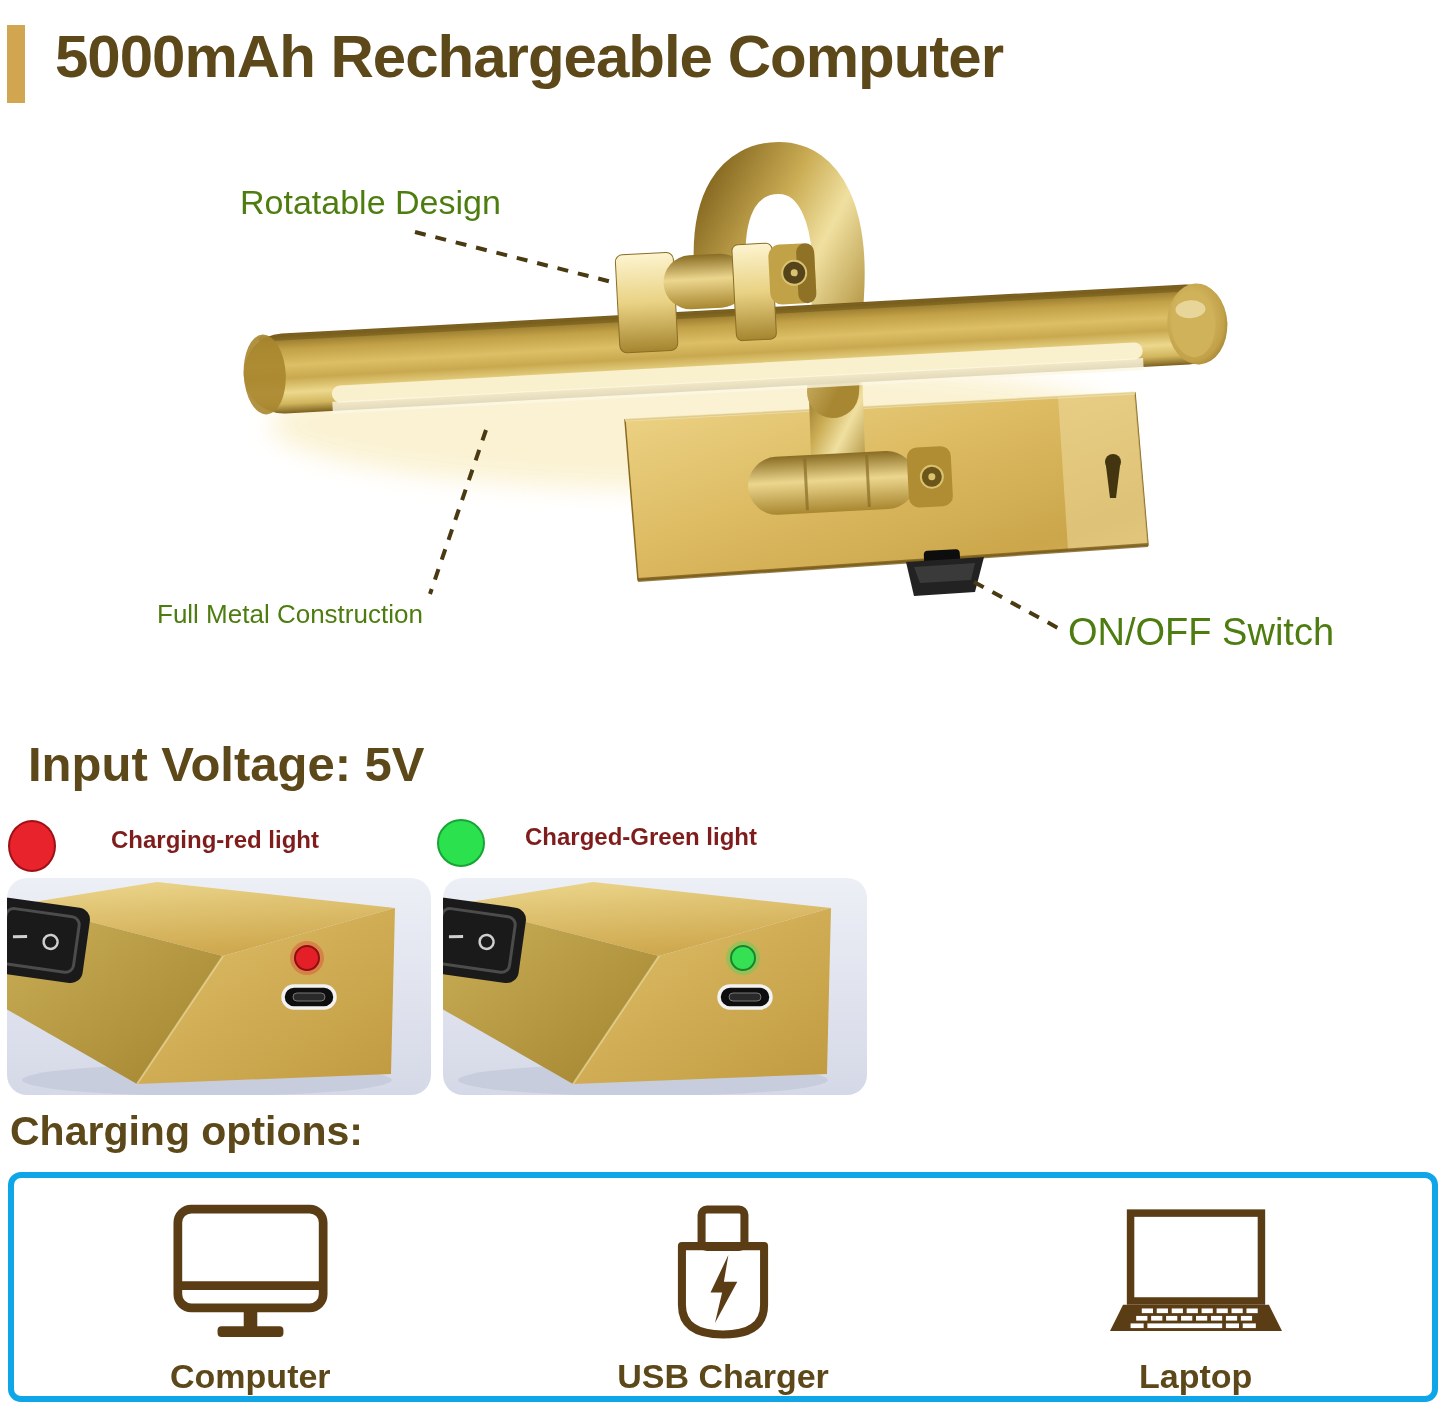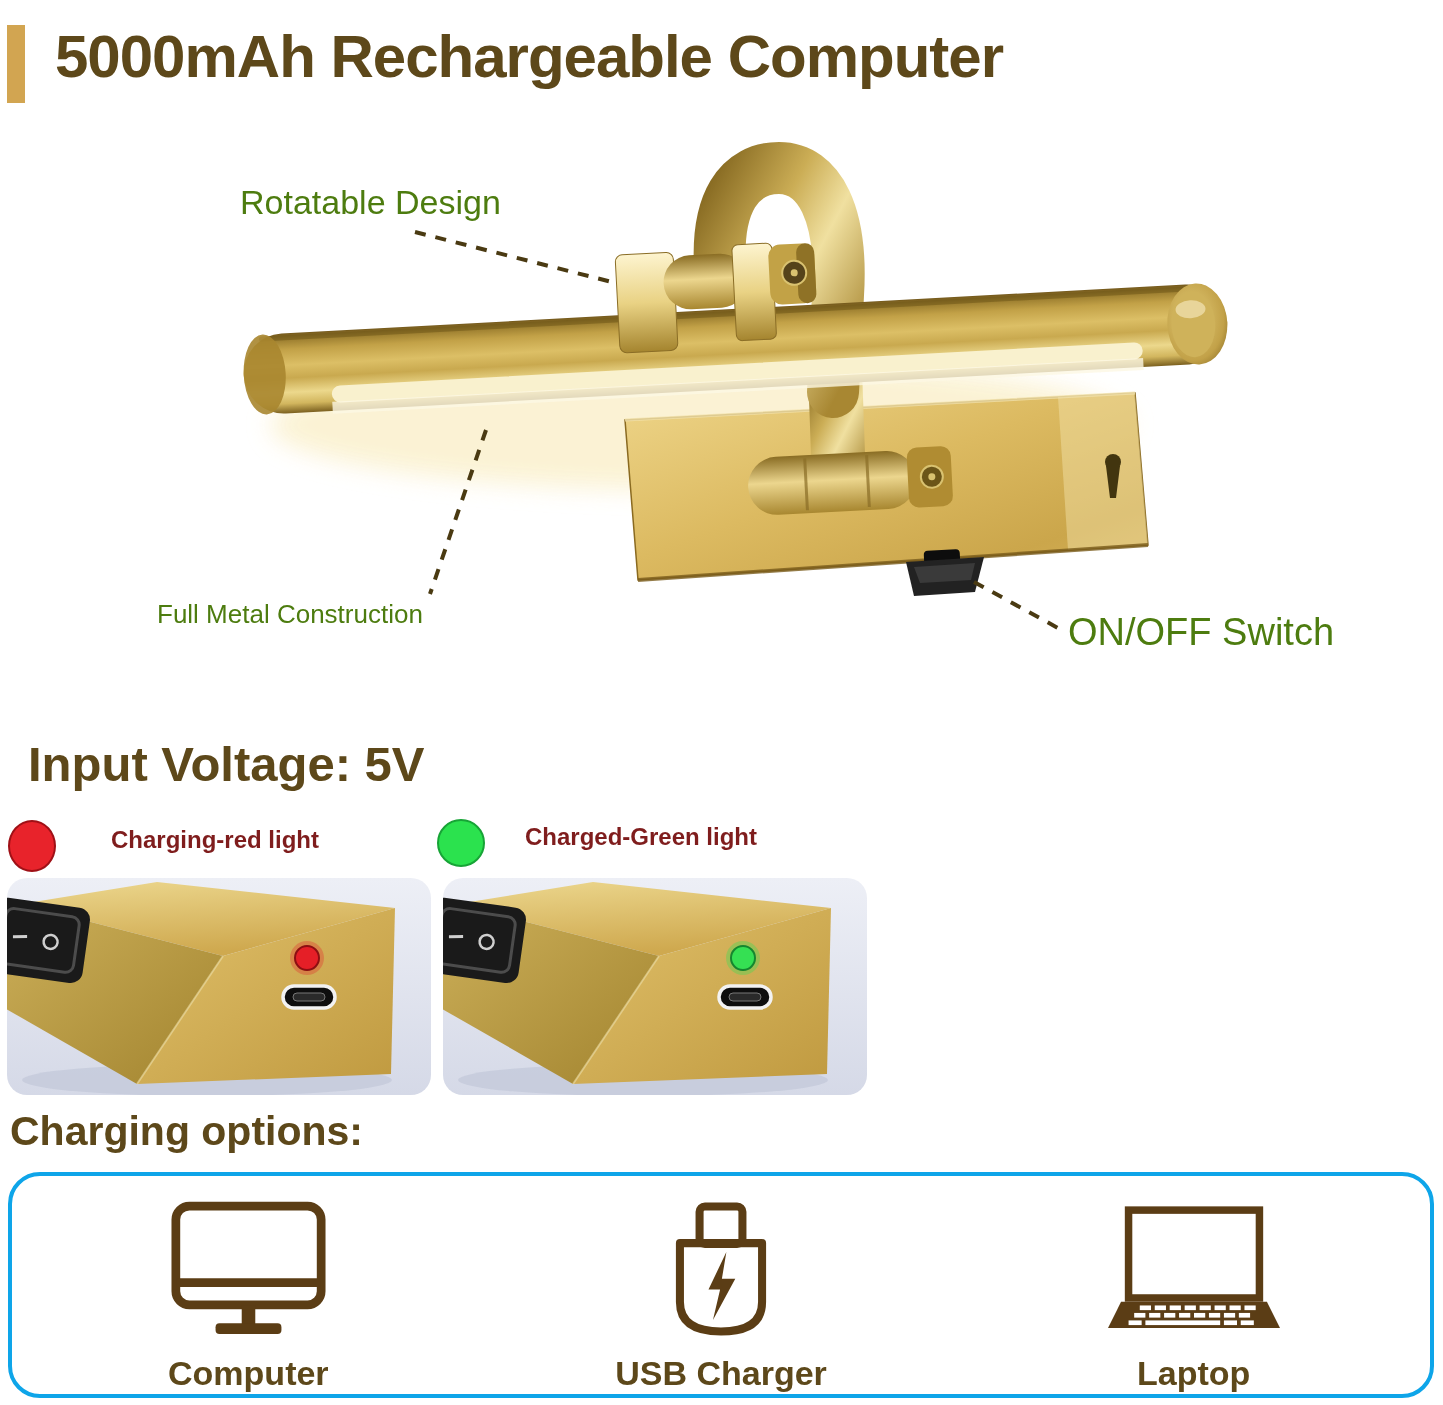--- a/index.html
+++ b/index.html
@@ -19,21 +19,21 @@
   .dot{position:absolute;border-radius:50%;}
   .dot-red{left:8px;top:820px;width:44px;height:48px;background:#e8232b;border:2px solid #9f1016;}
   .dot-green{left:437px;top:819px;width:44px;height:44px;background:#2be24e;border:2px solid #17a436;}
   .ind-lbl{position:absolute;font-size:24px;font-weight:bold;color:#7f1d1d;white-space:nowrap;margin-left:23px;}
   .ind-red{left:88px;top:826px;}
   .ind-green{left:502px;top:823px;text-align:center;}
   .photo{position:absolute;top:878px;width:424px;height:217px;border-radius:20px;overflow:hidden;}
   .photo-red{left:7px;}
   .photo-green{left:443px;}
   .options-box{position:absolute;left:8px;top:1172px;width:1418px;height:218px;
-               border:4px solid #0ea5e9;border-radius:32px;display:flex;align-items:center;}
+               border:6px solid #0ea5e9;border-radius:13px;display:flex;align-items:flex-end;}
   .opt-cell{flex:1;display:flex;flex-direction:column;align-items:center;justify-content:flex-start;
             padding-top:22px;}
   .opt-icon{height:138px;display:flex;align-items:center;justify-content:center;}
   .opt-label{margin-top:16px;font-size:34px;font-weight:bold;color:#5d481a;white-space:nowrap;}
 </style>
 </head>
 <body>
 
 <div class="page">
 

